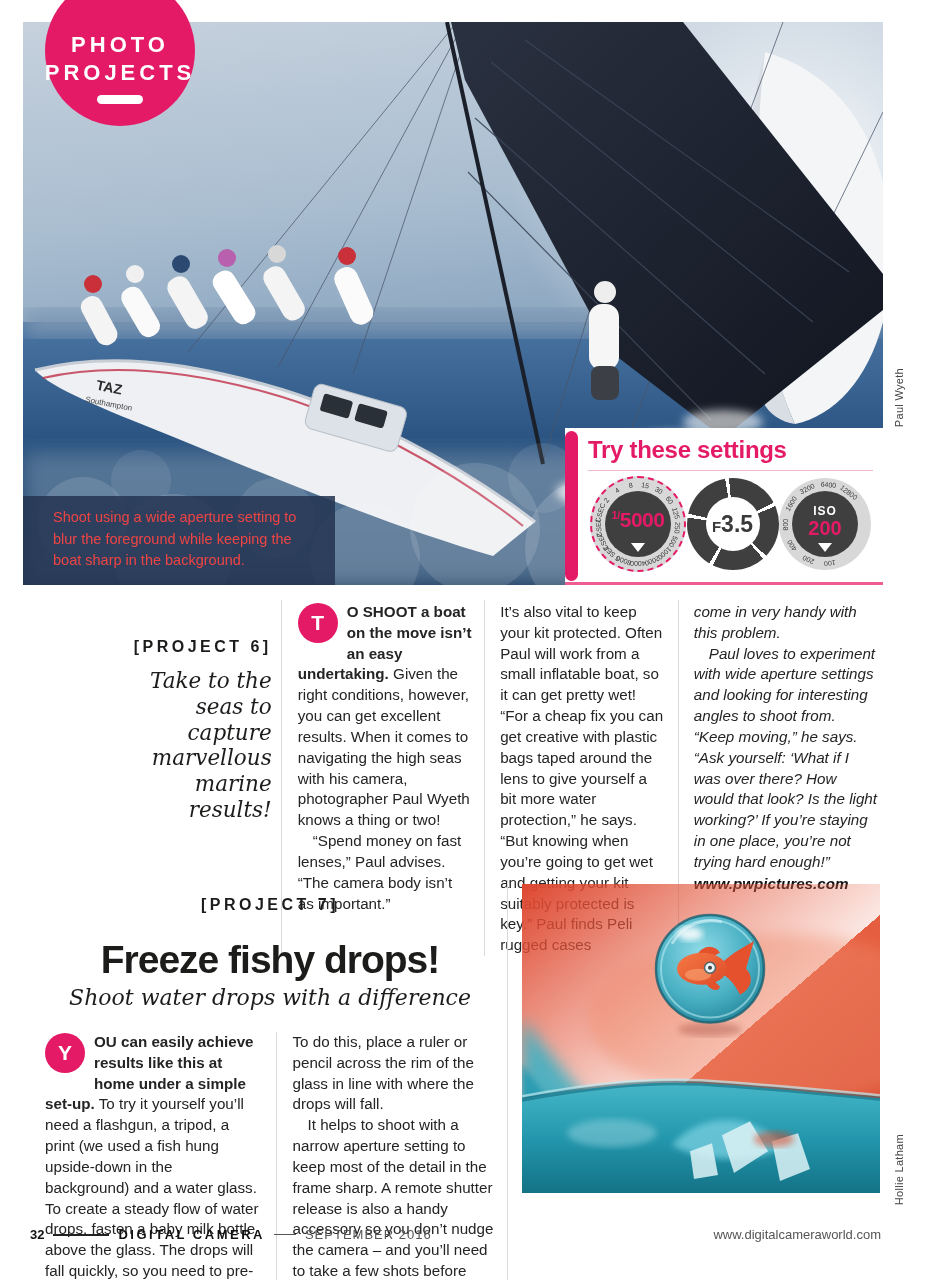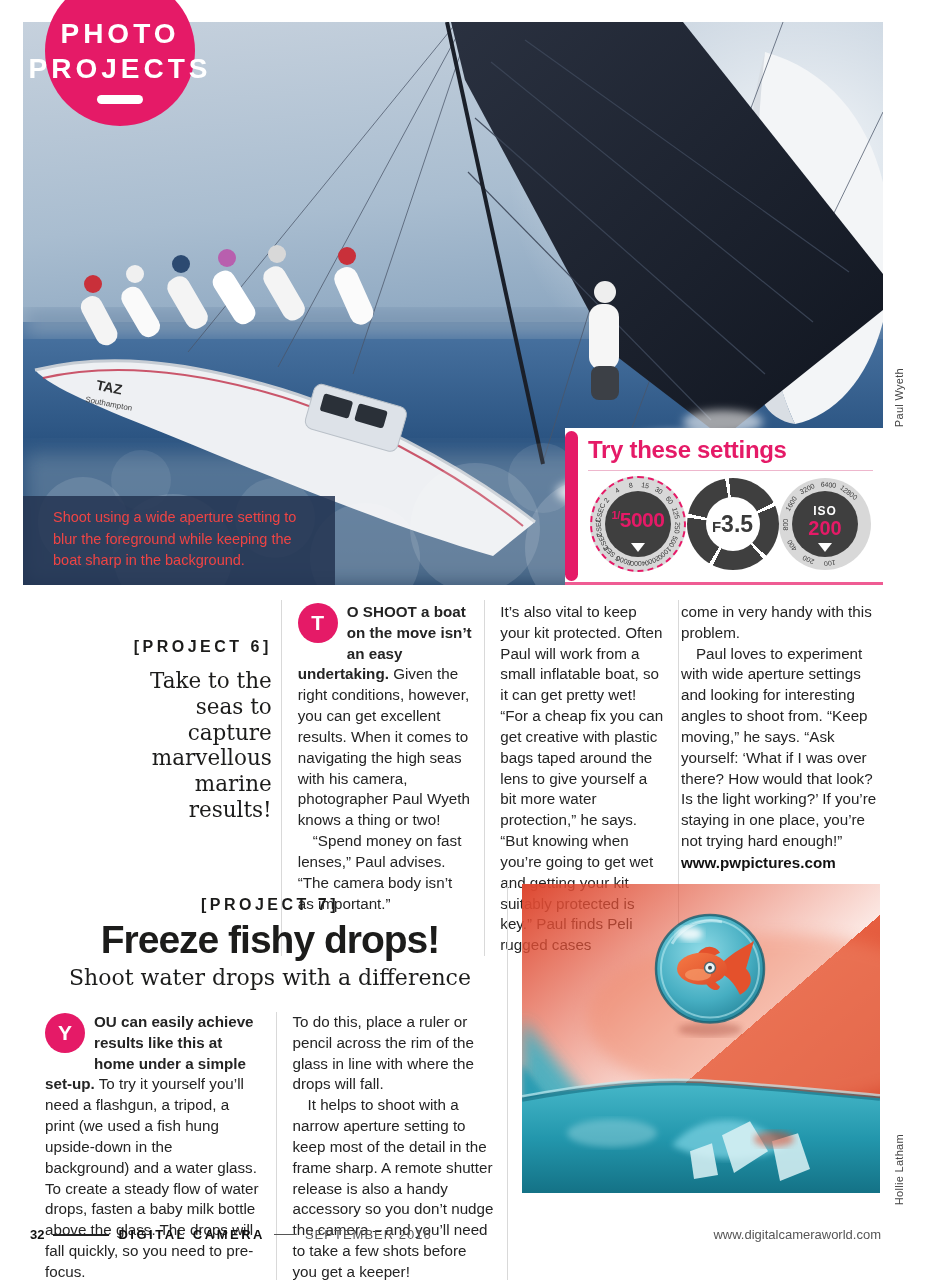--- a/index.html
+++ b/index.html
@@ -4,21 +4,21 @@
 <style>
   html,body{margin:0;padding:0;background:#e8e8e8;}
   .page{position:relative;width:948px;height:1280px;background:#ffffff;overflow:hidden;
         font-family:"Liberation Sans",sans-serif;color:#222;}
   
   .hero{position:absolute;left:23px;top:22px;width:860px;height:563px;}
   .hero svg{display:block;width:100%;height:100%;}
   .badge{position:absolute;left:22px;top:-46px;width:150px;height:150px;border-radius:50%;
          background:var(--accent);display:flex;flex-direction:column;align-items:center;
          justify-content:flex-end;padding-bottom:22px;box-sizing:border-box;z-index:6;}
-  .badge .bl{color:#fff;font-weight:bold;font-size:28px;letter-spacing:4px;line-height:1.25;}
+  .badge .bl{color:#fff;font-weight:bold;font-size:22px;letter-spacing:4px;line-height:1.25;}
   .badge .dash{width:46px;height:9px;border-radius:5px;background:#fff;margin-top:9px;}
   .hero-caption{position:absolute;left:0;bottom:0;width:312px;box-sizing:border-box;
          padding:11px 14px 13px 30px;background:rgba(36,52,82,.86);color:#ef4444;
          font-size:14.5px;line-height:1.5;z-index:4;}
   .credit-v{position:absolute;width:14px;color:#444;font-size:11px;letter-spacing:.3px;
          writing-mode:vertical-rl;transform:rotate(180deg);white-space:nowrap;}
   
   .settings{position:absolute;left:542px;top:406px;width:318px;height:157px;background:#fff;
          box-sizing:border-box;border-bottom:3px solid #ef5c93;z-index:5;}
   .settings .bar{position:absolute;left:0;top:3px;width:13px;height:150px;border-radius:7px;
@@ -46,42 +46,42 @@
      #3f3f3f 139deg 206deg,#fff 206deg 211deg,#3f3f3f 211deg 278deg,#fff 278deg 283deg,
      #3f3f3f 283deg 350deg,#fff 350deg 355deg,#3f3f3f 355deg 360deg);}
   .aperture .inner{left:19px;top:19px;right:19px;bottom:19px;background:#fff;}
   .aperture .val{color:#3a3a3a;font-weight:bold;font-size:23px;}
   .aperture .val .f{font-size:15px;}
   .iso .lab{color:#fff;font-weight:bold;font-size:12px;letter-spacing:1px;margin-top:-6px;}
   .iso .val{color:var(--accent);font-weight:bold;font-size:20px;line-height:1;}
   
   .kicker{font-weight:bold;font-size:16px;letter-spacing:3.5px;color:#1c1c1b;}
   .big-title{font-weight:bold;color:#1c1c1b;letter-spacing:-1px;}
-  .sub{font-family:"DejaVu Serif",serif;color:#1c1c1b;}
+  .sub{font-family:"DejaVu Serif",serif;font-style:italic;color:#1c1c1b;}
   .body-t{font-size:15.2px;line-height:1.37;color:#242424;}
   .body-t p{margin:0;}
   .body-t p.ind{text-indent:15px;}
   .lead{font-weight:bold;}
   .dropcap{float:left;width:40px;height:40px;border-radius:50%;background:var(--accent);
         color:#fff;font-weight:bold;font-size:21px;line-height:40px;text-align:center;
         margin:1px 9px 2px 0;}
   .project6{position:absolute;left:110px;top:600px;width:770px;display:flex;}
   .p6-head{width:165px;text-align:right;padding-top:38px;box-sizing:border-box;}
   .p6-head .big-title{font-size:47px;line-height:.93;margin-top:14px;}
   .p6-head .sub{font-size:21.5px;line-height:1.2;margin-top:12px;}
   .project6 .col{box-sizing:border-box;border-left:1px solid #d9d9d9;}
   .project6 .c1{width:207px;margin-left:9px;padding:2px 12px 0 16px;}
   .project6 .c2{width:197px;padding:2px 12px 0 15px;}
-  .project6 .c3{width:206px;padding:2px 0 0 2px;}
+  .project6 .c3{width:206px;padding:2px 0 0 15px;font-style:italic;}
   .site-link{font-weight:bold;color:#111;text-decoration:none;display:inline-block;margin-top:1px;}
   .project7{position:absolute;left:23px;top:880px;width:857px;display:flex;}
   .p7-left{width:485px;box-sizing:border-box;border-right:1px solid #d9d9d9;
         padding:16px 12px 0 22px;}
   .p7-head{text-align:center;}
-  .p7-head .big-title{font-size:39px;line-height:1;margin-top:6px;}
+  .p7-head .big-title{font-size:39px;line-height:1;margin-top:26px;}
   .p7-head .sub{font-size:22px;margin-top:6px;}
   .p7-cols{display:flex;margin-top:22px;}
   .p7-cols .c1{width:232px;box-sizing:border-box;padding-right:16px;}
   .p7-cols .c2{width:219px;box-sizing:border-box;border-left:1px solid #d9d9d9;padding-left:15px;}
   .fish{margin:4px 0 0 14px;width:358px;height:309px;}
   .fish svg{display:block;width:100%;height:100%;}
   
   .footer{position:absolute;left:30px;top:1227px;width:851px;display:flex;
         justify-content:space-between;align-items:center;font-size:13px;}
   .f-left{display:flex;align-items:center;justify-content:space-between;}

